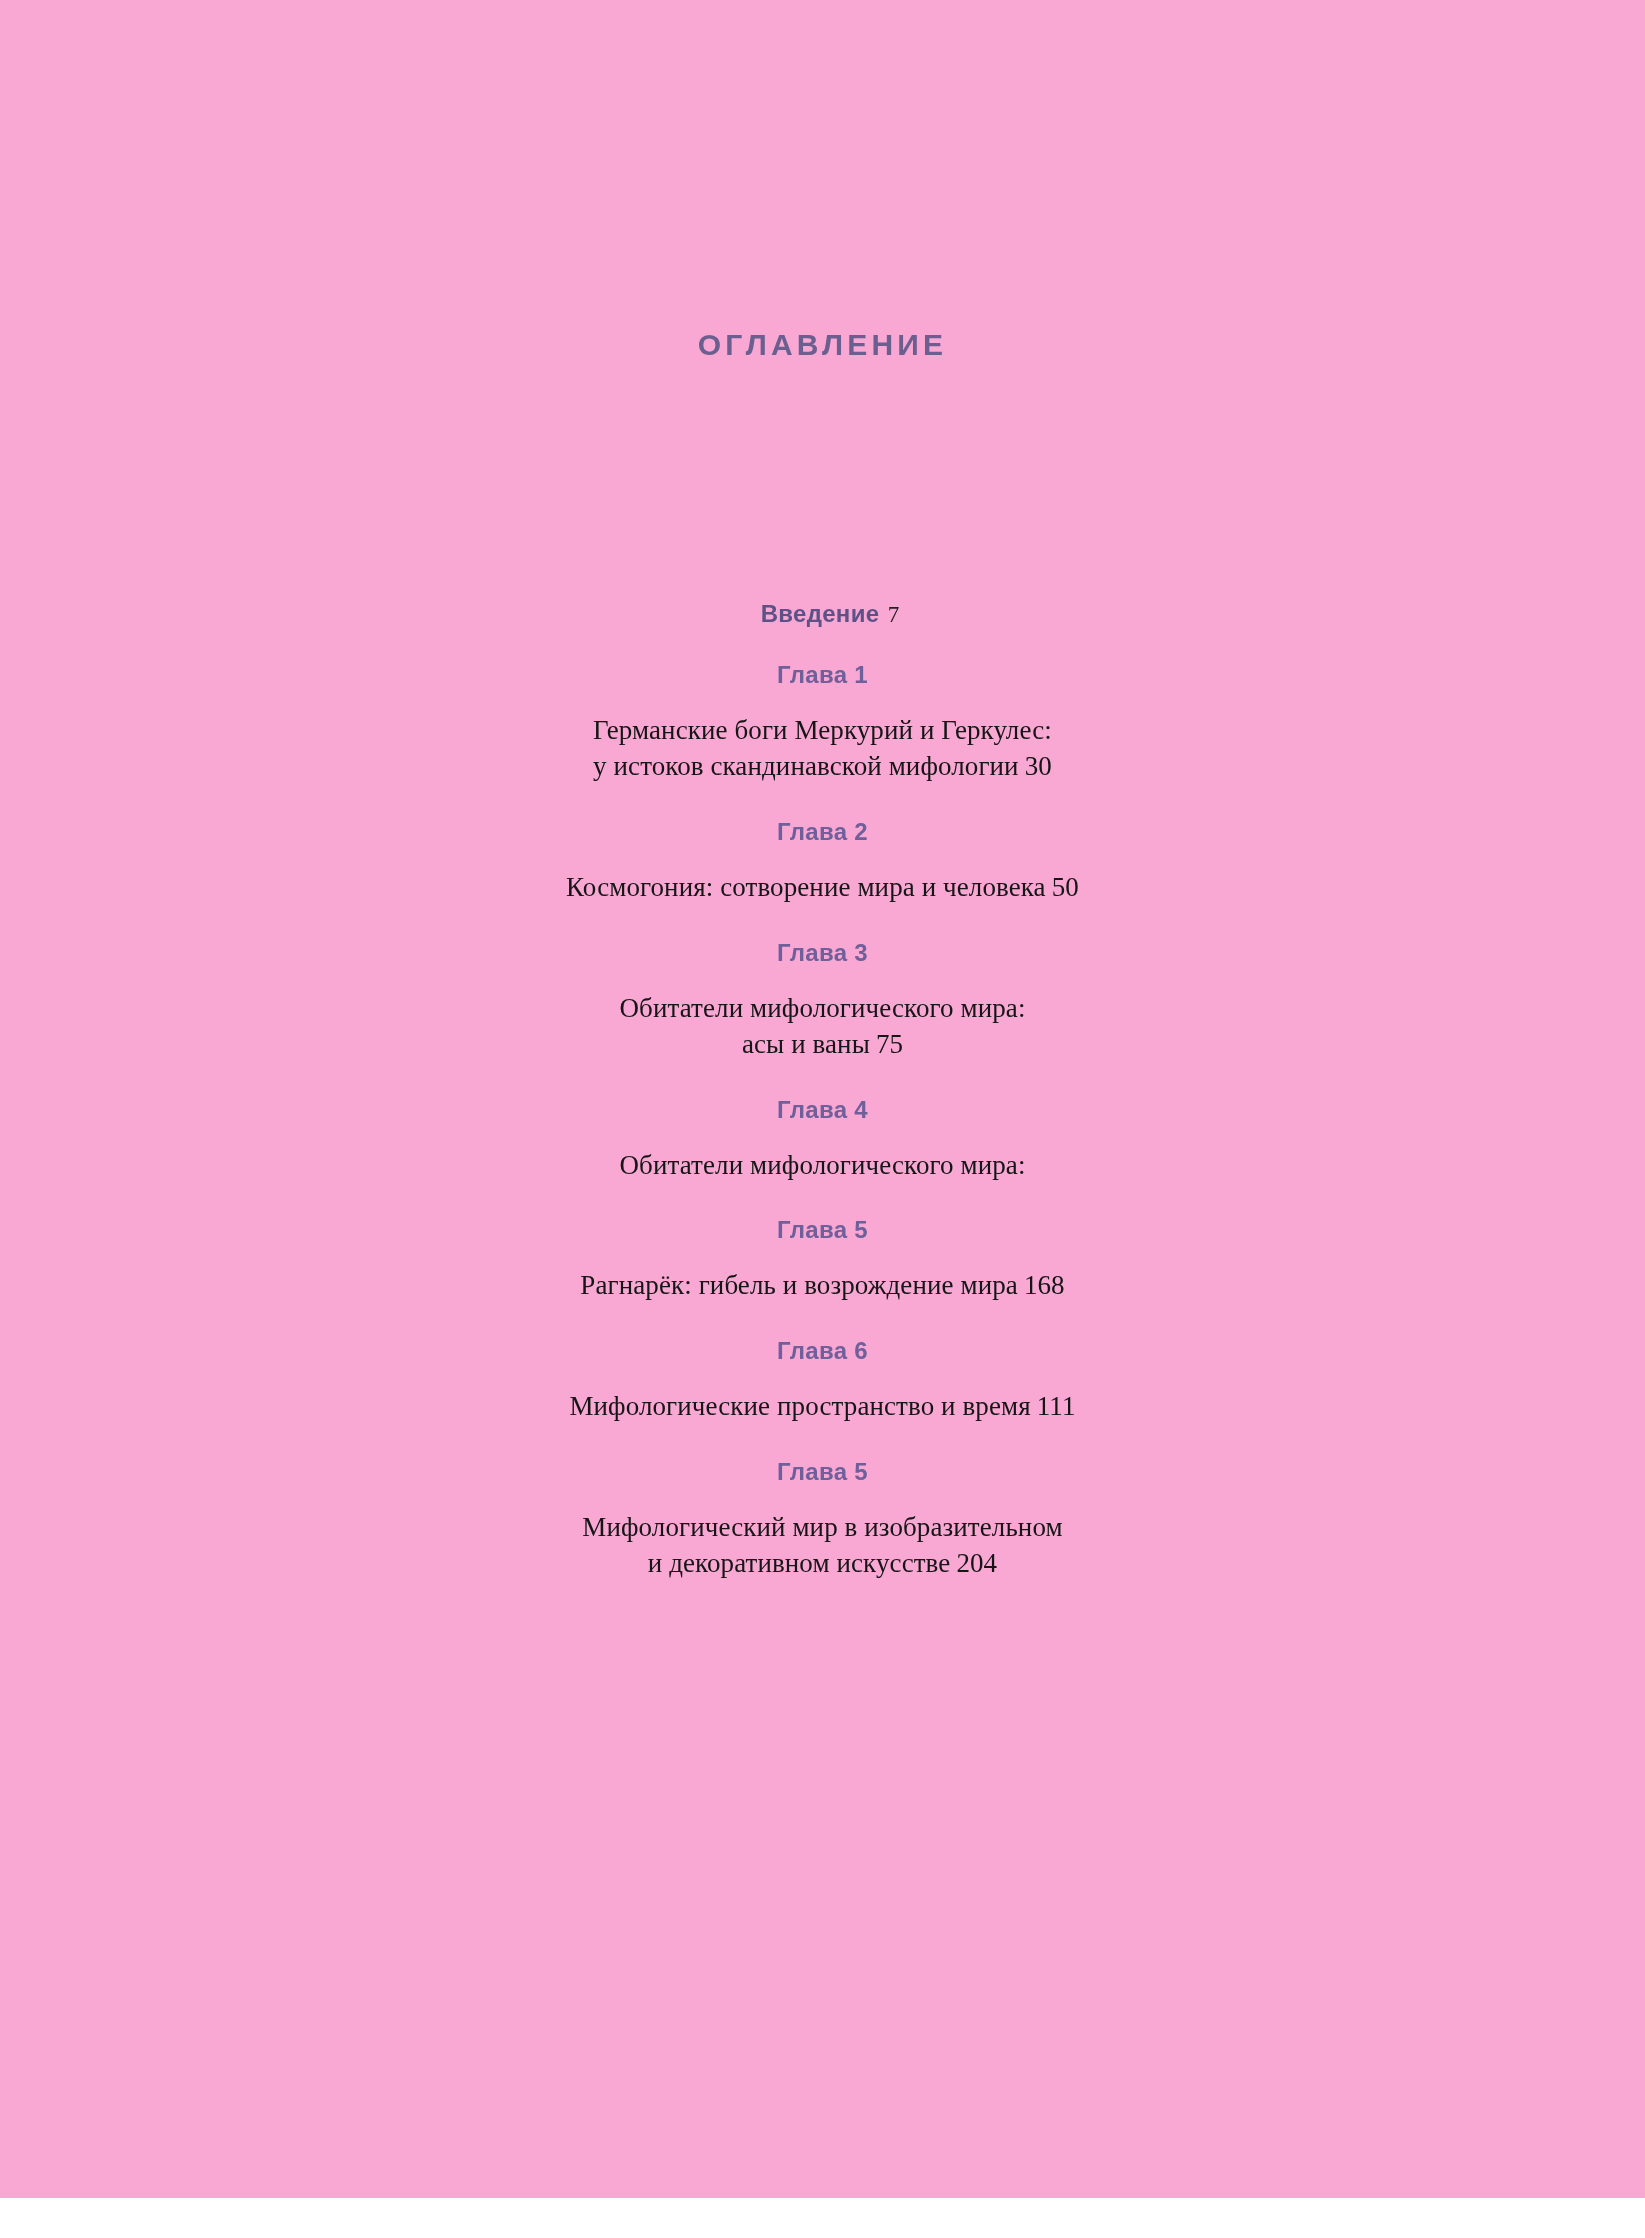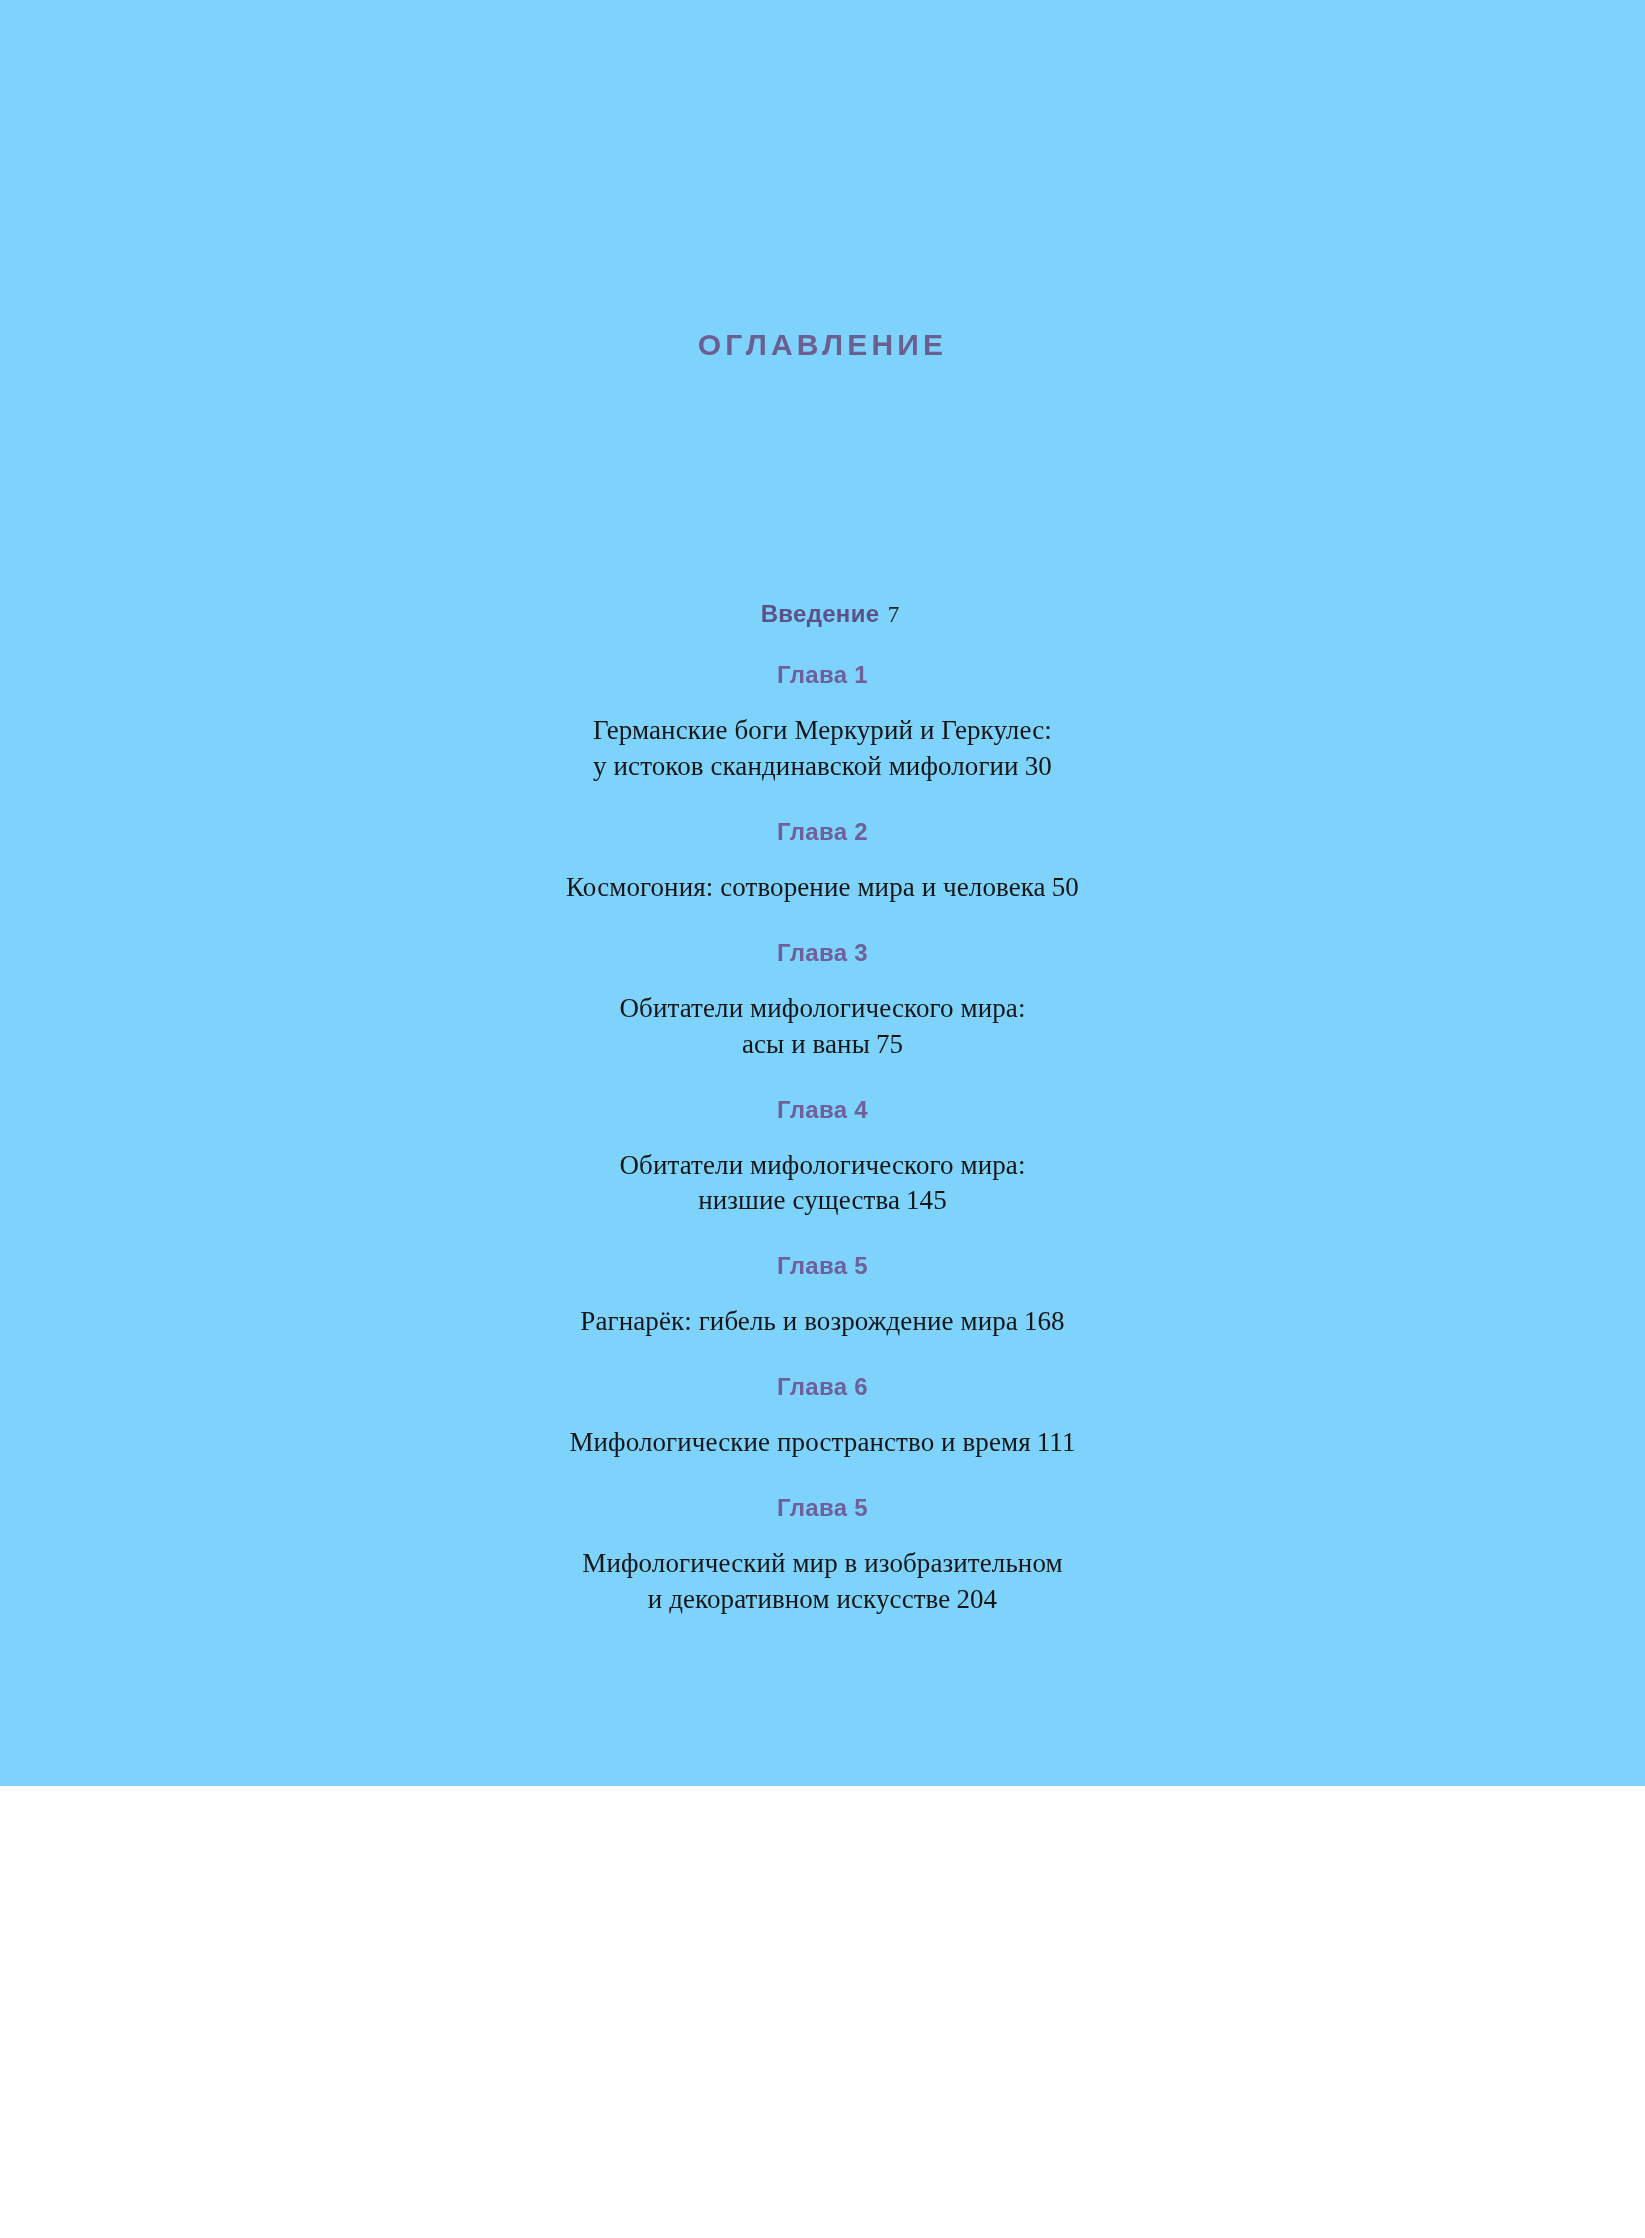--- a/index.html
+++ b/index.html
@@ -15,22 +15,22 @@
     color: #1a1a1a;
     position: relative;
     overflow: hidden;
   }
 
   .page {
     position: absolute;
     left: 0;
     top: 0;
     width: 1645px;
-    height: 1786px;
-    background: #7dd3fc;
+    height: 2198px;
+    background: #f9a8d4;
   }
 
   .toc {
     position: absolute;
     left: 0;
     top: 0;
     width: 100%;
     text-align: center;
   }
 
@@ -127,21 +127,20 @@
         <div class="chapter-title">
           <div>Обитатели мифологического мира:</div>
           <div><span>асы и ваны</span><span class="page-num">75</span></div>
         </div>
       </div>
 
       <div class="chapter-block">
         <div class="chapter-label">Глава 4</div>
         <div class="chapter-title">
           <div>Обитатели мифологического мира:</div>
-          <div><span>низшие существа</span><span class="page-num">145</span></div>
         </div>
       </div>
 
       <div class="chapter-block">
         <div class="chapter-label">Глава 5</div>
         <div class="chapter-title">
           <div><span>Рагнарёк: гибель и возрождение мира</span><span class="page-num">168</span></div>
         </div>
       </div>
 

